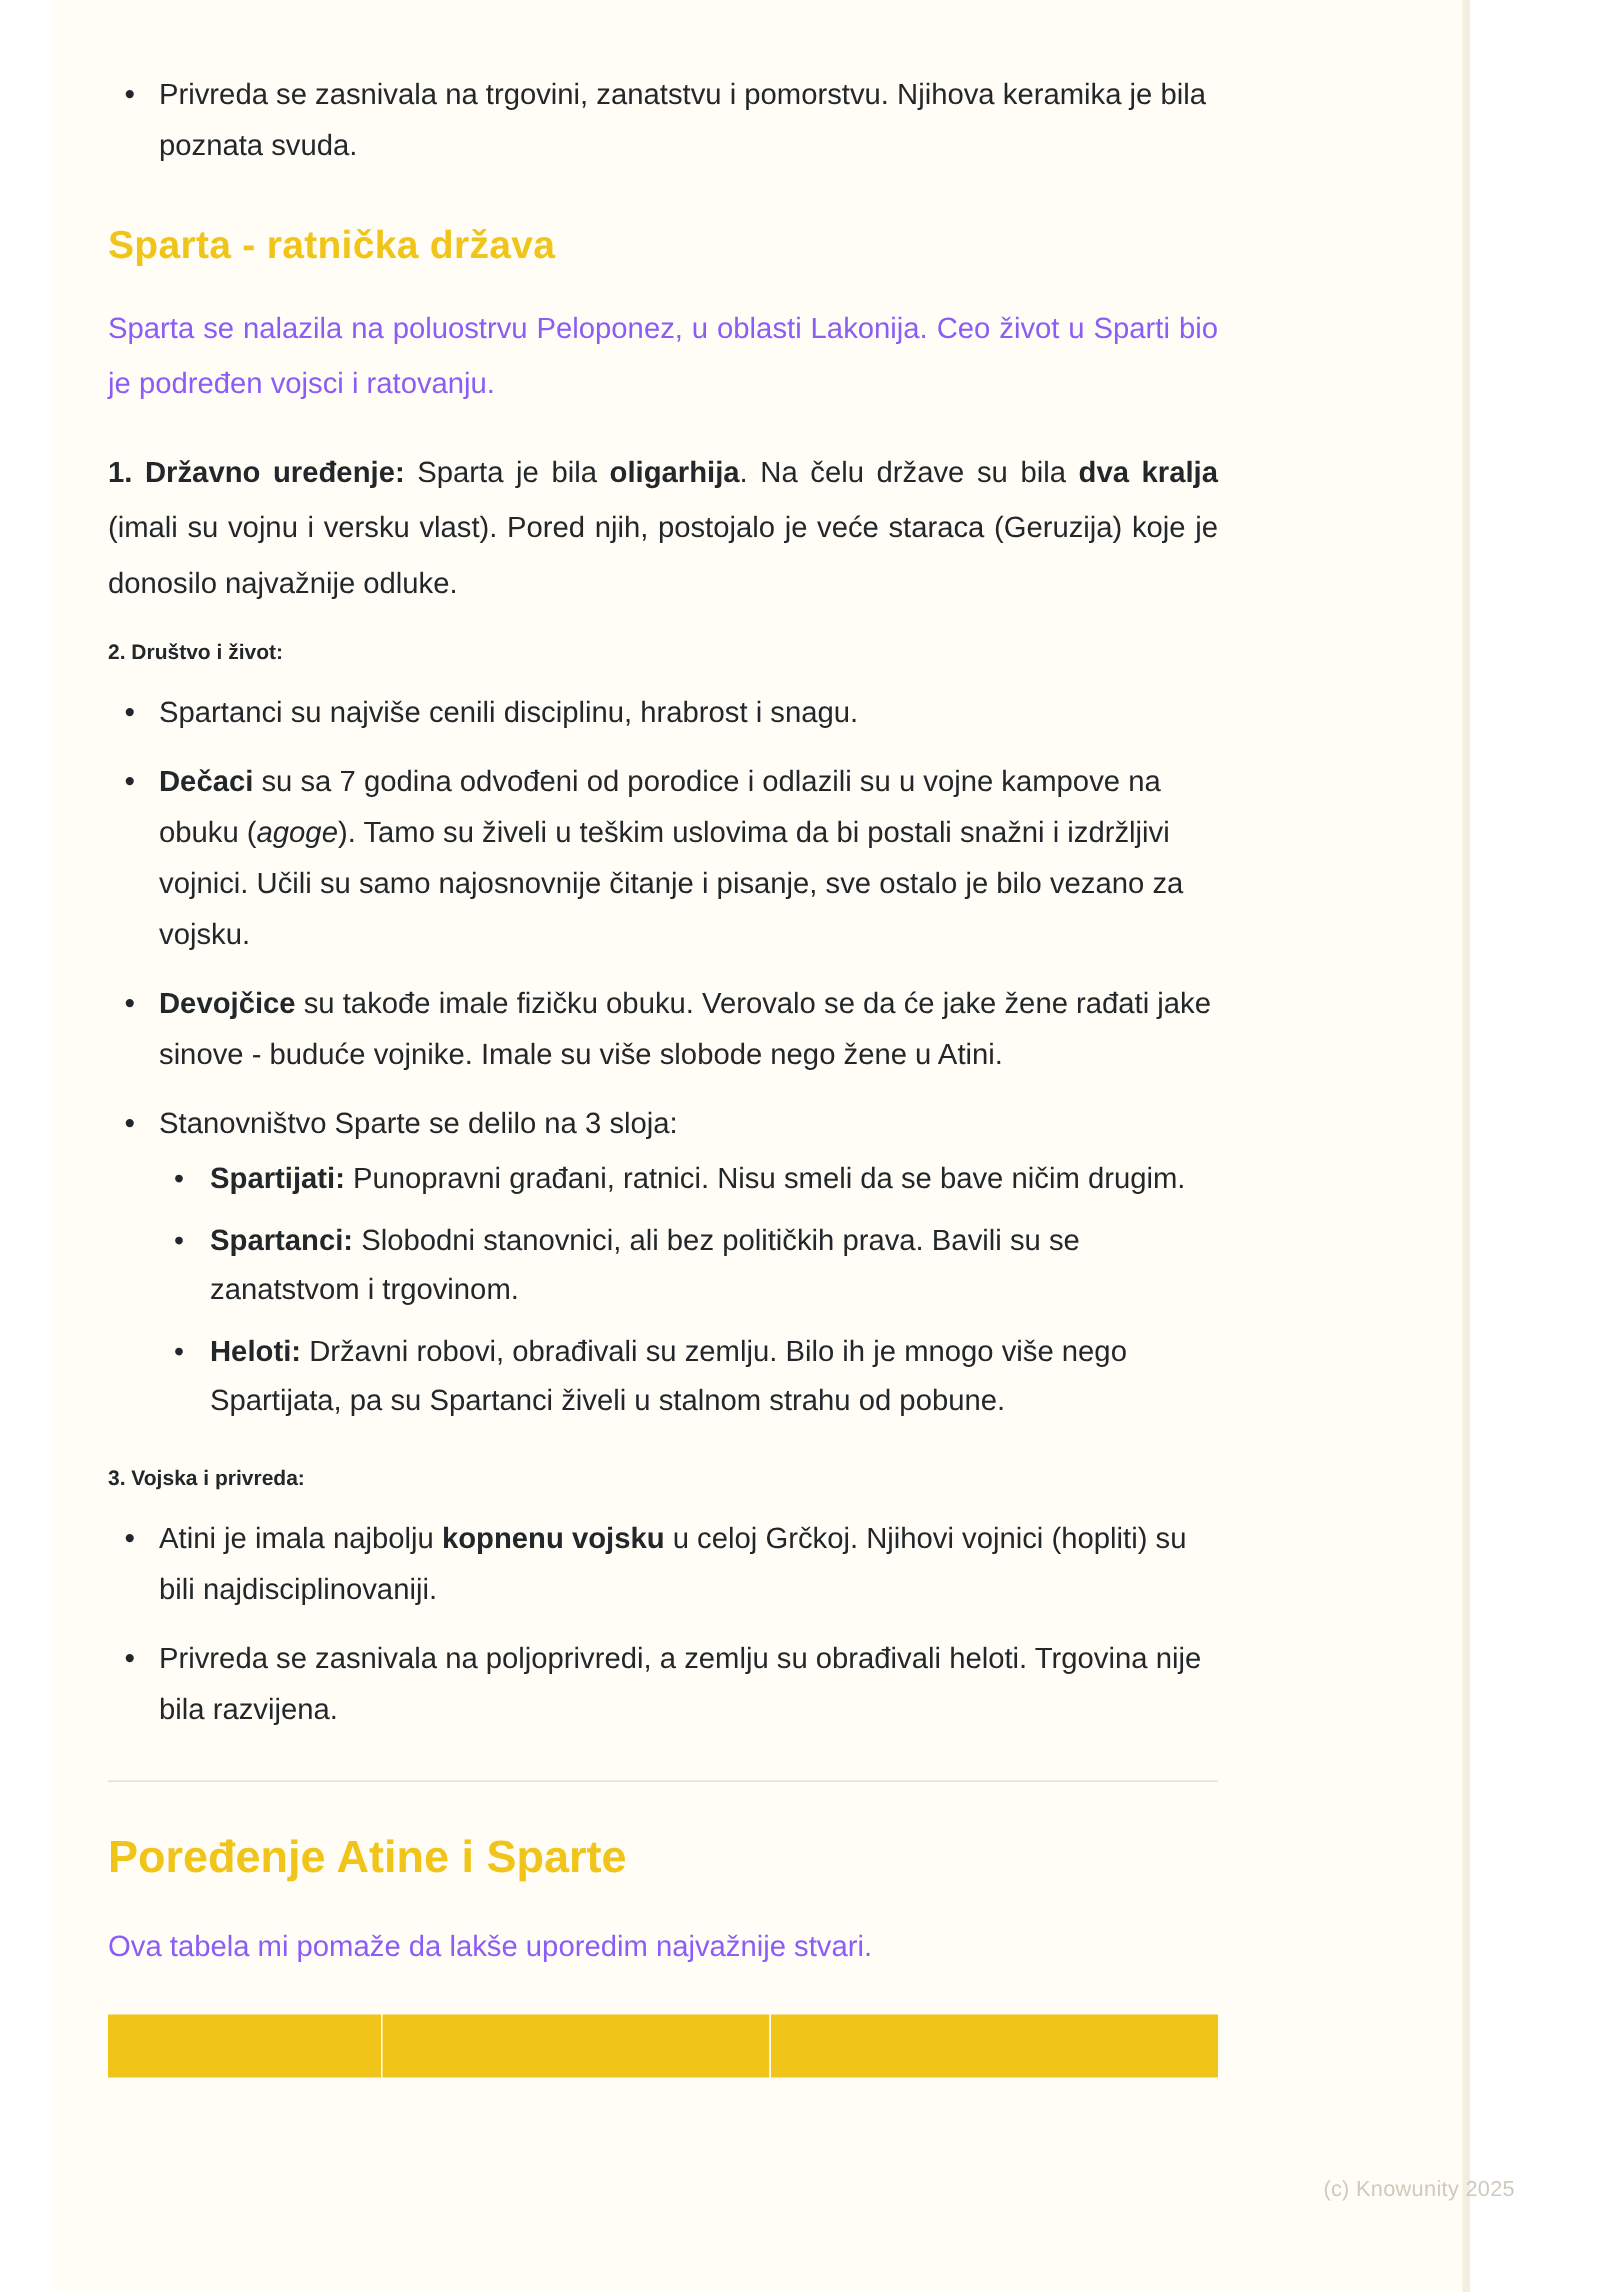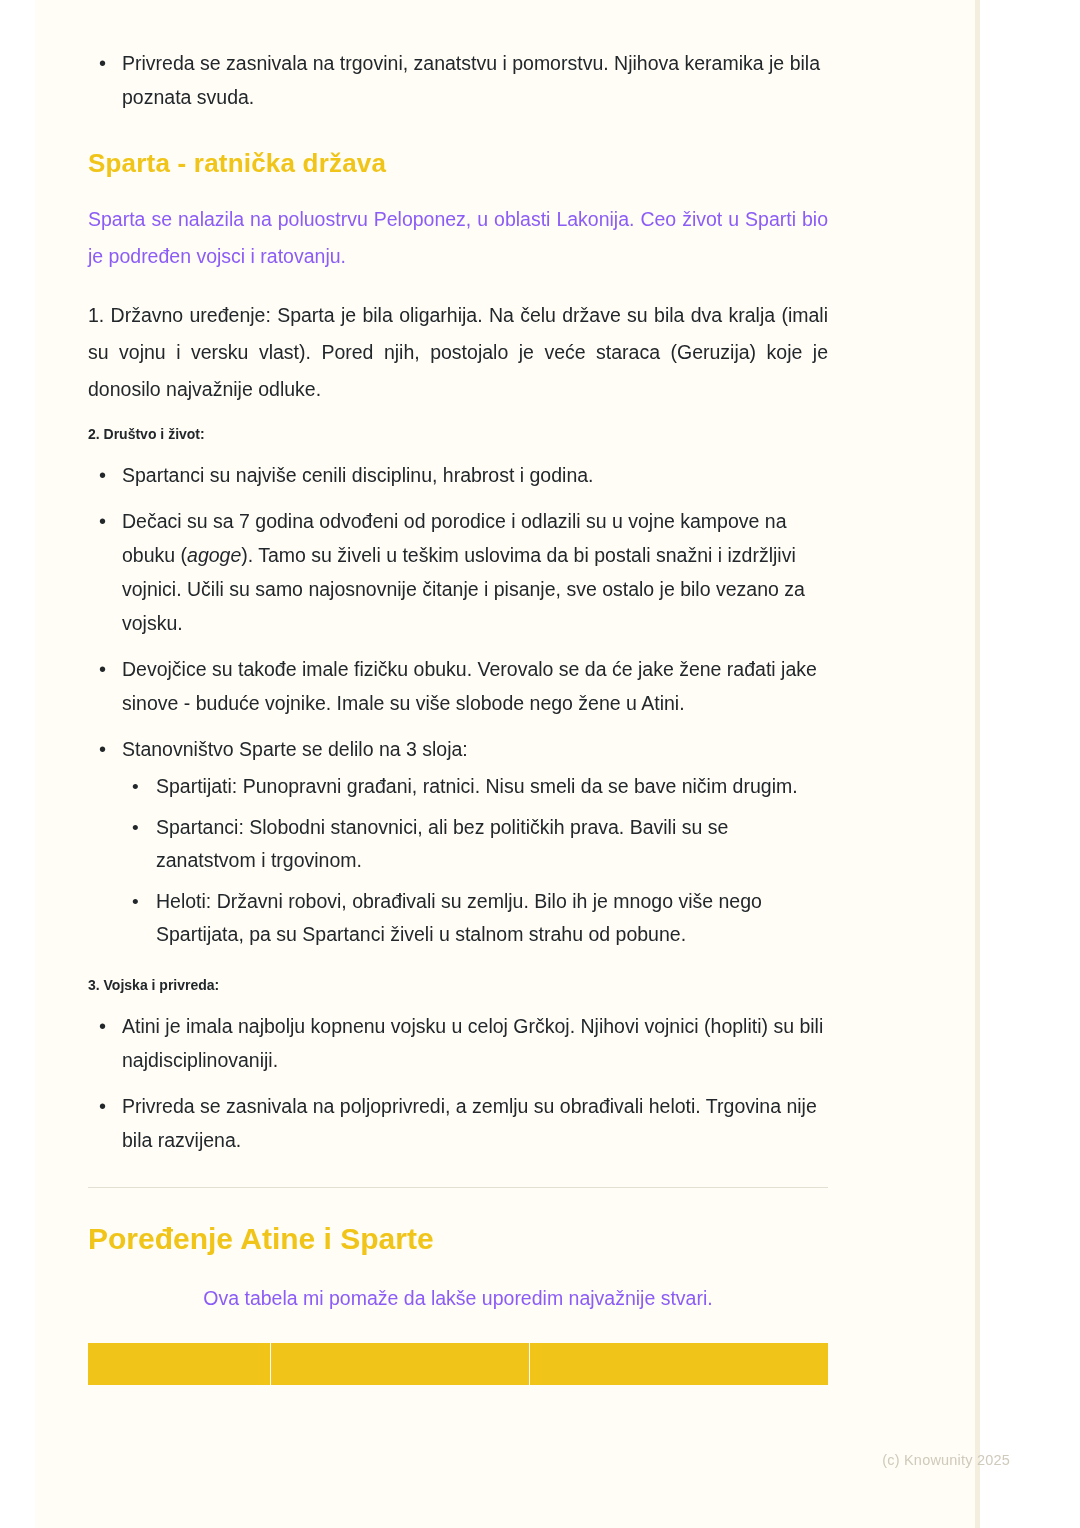--- a/index.html
+++ b/index.html
@@ -36,21 +36,21 @@
     background: #ffffff;
   }
   .paper-edge {
     position: absolute;
     right: 100px; top: 0;
     width: 5px; height: 100%;
     background: #f3eedd;
   }
   .content {
     position: absolute;
-    left: 88px;
+    left: 72px;
     top: 0;
     width: 740px;
   }
   .bullet-list {
     list-style: none;
     margin: 0;
     padding: 0;
   }
   .bullet-list > li {
     position: relative;
@@ -103,36 +103,36 @@
     margin: 34px 0 24px 0;
   }
   p.para {
     font-size: 19.5px;
     line-height: 37px;
     margin: 0 0 22px 0;
     text-align: justify;
     color: #8b5cf6;
   }
   p.para-left {
-    text-align: center;
+    text-align: left;
   }
   p.numbered {
     font-size: 19.5px;
     line-height: 37px;
     margin: 0 0 18px 0;
     text-align: justify;
     color: #22272b;
   }
   p.sub-head {
     font-size: 14px;
     font-weight: bold;
     margin: 0 0 16px 0;
     color: #22272b;
   }
-  .b { font-weight: normal; }
+  .b { font-weight: bold; }
   .i { font-style: italic; }
   hr.rule {
     border: none;
     border-top: 1px solid #e3dfd2;
     margin: 30px 0 0 0;
   }
   .table-head {
     display: flex;
     width: 740px;
     margin-top: 26px;
@@ -175,21 +175,21 @@
     <h2 class="section-head">Sparta - ratnička država</h2>
 
     <p class="para">Sparta se nalazila na poluostrvu Peloponez, u oblasti Lakonija. Ceo život u Sparti bio je podređen vojsci i ratovanju.</p>
 
     <p class="numbered"><span class="b">1. Državno uređenje:</span><span> Sparta je bila </span><span class="b">oligarhija</span><span>. Na čelu države su bila </span><span class="b">dva kralja</span><span> (imali su vojnu i versku vlast). Pored njih, postojalo je veće staraca (Geruzija) koje je donosilo najvažnije odluke.</span></p>
 
     <p class="sub-head">2. Društvo i život:</p>
 
     <ul class="bullet-list">
       <li>
-        <span>Spartanci su najviše cenili disciplinu, hrabrost i godina.</span>
+        <span>Spartanci su najviše cenili disciplinu, hrabrost i snagu.</span>
       </li>
       <li>
         <span class="b">Dečaci</span><span> su sa 7 godina odvođeni od porodice i odlazili su u vojne kampove na obuku (</span><span class="i">agoge</span><span>). Tamo su živeli u teškim uslovima da bi postali snažni i izdržljivi vojnici. Učili su samo najosnovnije čitanje i pisanje, sve ostalo je bilo vezano za vojsku.</span>
       </li>
       <li>
         <span class="b">Devojčice</span><span> su takođe imale fizičku obuku. Verovalo se da će jake žene rađati jake sinove - buduće vojnike. Imale su više slobode nego žene u Atini.</span>
       </li>
       <li>
         <span>Stanovništvo Sparte se delilo na 3 sloja:</span>
         <ul class="sub-list">

